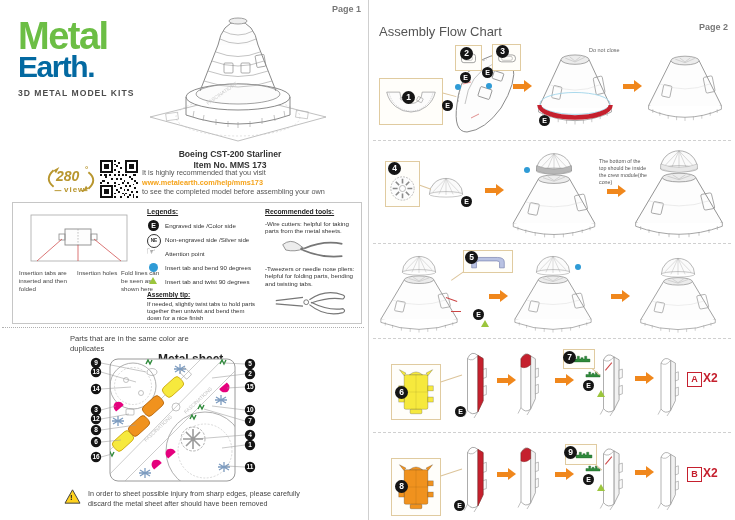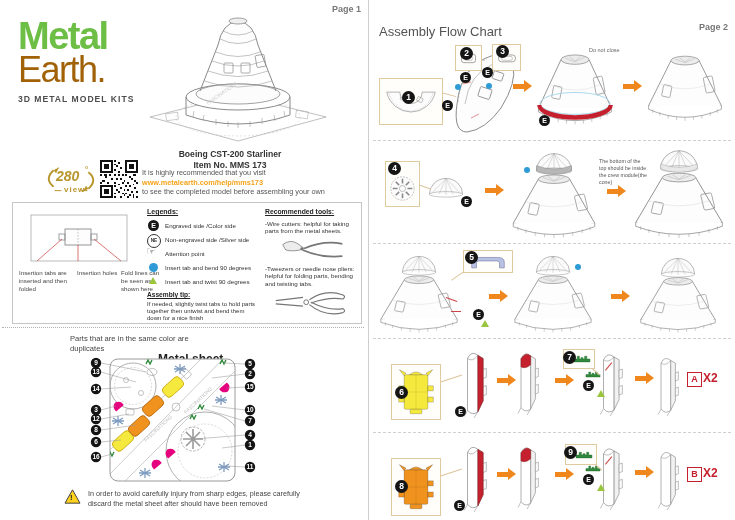--- a/index.html
+++ b/index.html
@@ -104,21 +104,21 @@
 </svg>
 
 <div class="canvas">
 
   <div class="abs" style="left:0;top:0;width:368px;height:520px">
 
     <div class="page-label" style="left:332px;top:4px">Page 1</div>
 
     <div class="abs" style="left:18px;top:20px;width:130px">
       <div style="font-size:38px;font-weight:bold;color:#6cbe45;line-height:0.88;letter-spacing:-1.5px">Metal</div>
-      <div style="font-size:36px;font-weight:normal;color:#a16207;line-height:0.92;letter-spacing:-1.5px">Earth.</div>
+      <div style="font-size:30px;font-weight:bold;color:#0369a1;line-height:0.92;letter-spacing:-1.5px">Earth.</div>
       <div style="font-size:8.6px;font-weight:bold;color:#4d4d4d;letter-spacing:1px;margin-top:7px">3D METAL MODEL KITS</div>
     </div>
 
     <svg class="abs" style="left:138px;top:4px;width:200px;height:142px" viewBox="0 0 200 140">
       <path d="M12,112 L100,90 L188,112 L100,136 Z" fill="none" stroke="#b0b0b0" stroke-width="0.8"></path>
       <ellipse cx="100" cy="112" rx="62" ry="19" fill="none" stroke="#c5c5c5" stroke-width="0.5" stroke-dasharray="2,2"></ellipse>
       <rect x="28" y="108" width="12" height="7" transform="rotate(-8 34 111)" fill="none" stroke="#b0b0b0" stroke-width="0.6"></rect>
       <rect x="158" y="106" width="12" height="7" transform="rotate(8 164 109)" fill="none" stroke="#b0b0b0" stroke-width="0.6"></rect>
       <ellipse cx="100" cy="92" rx="52" ry="13" fill="#fff" stroke="#8a8a8a" stroke-width="1"></ellipse>
       <path d="M48,92 L48,110 M152,92 L152,110" stroke="#8a8a8a" stroke-width="1"></path>
@@ -359,21 +359,21 @@
         <circle cx="164" cy="115" r="5.2" fill="#141414"></circle>
           <text x="164" y="117.3" text-anchor="middle" font-size="6.5" font-weight="bold" fill="#fff">11</text>
       </g>
     </svg>
 
     <svg class="abs" style="left:64px;top:489px;width:17px;height:15px" viewBox="0 0 20 18">
       <path d="M10,1 L19,17 L1,17 Z" fill="#ffd21e" stroke="#444" stroke-width="1.2" stroke-linejoin="round"></path>
     </svg>
     <span class="abs" style="left:70px;top:493px;font-size:8px;font-weight:bold;color:#222;z-index:3">!</span>
     <div class="txt" style="left:88px;top:489px;width:280px;font-size:7.2px;line-height:1.35;color:#444">
-      <span>In order to avoid carefully injury from sharp edges, please carefully</span><br>
+      <span>In order to sheet possible injury from sharp edges, please carefully</span><br>
       <span>discard the metal sheet  after should have been removed</span>
     </div>
   </div>
 
   <div class="abs" style="left:368px;top:0;width:0;height:520px;border-left:1px solid #cfcfcf"></div>
 
   <div class="abs" style="left:369px;top:18px;width:366px;height:432px">
 
     <div class="txt" style="left:10px;top:6px;font-size:13px;color:#555">Assembly Flow Chart</div>
     <div class="page-label" style="left:330px;top:4px">Page 2</div>

